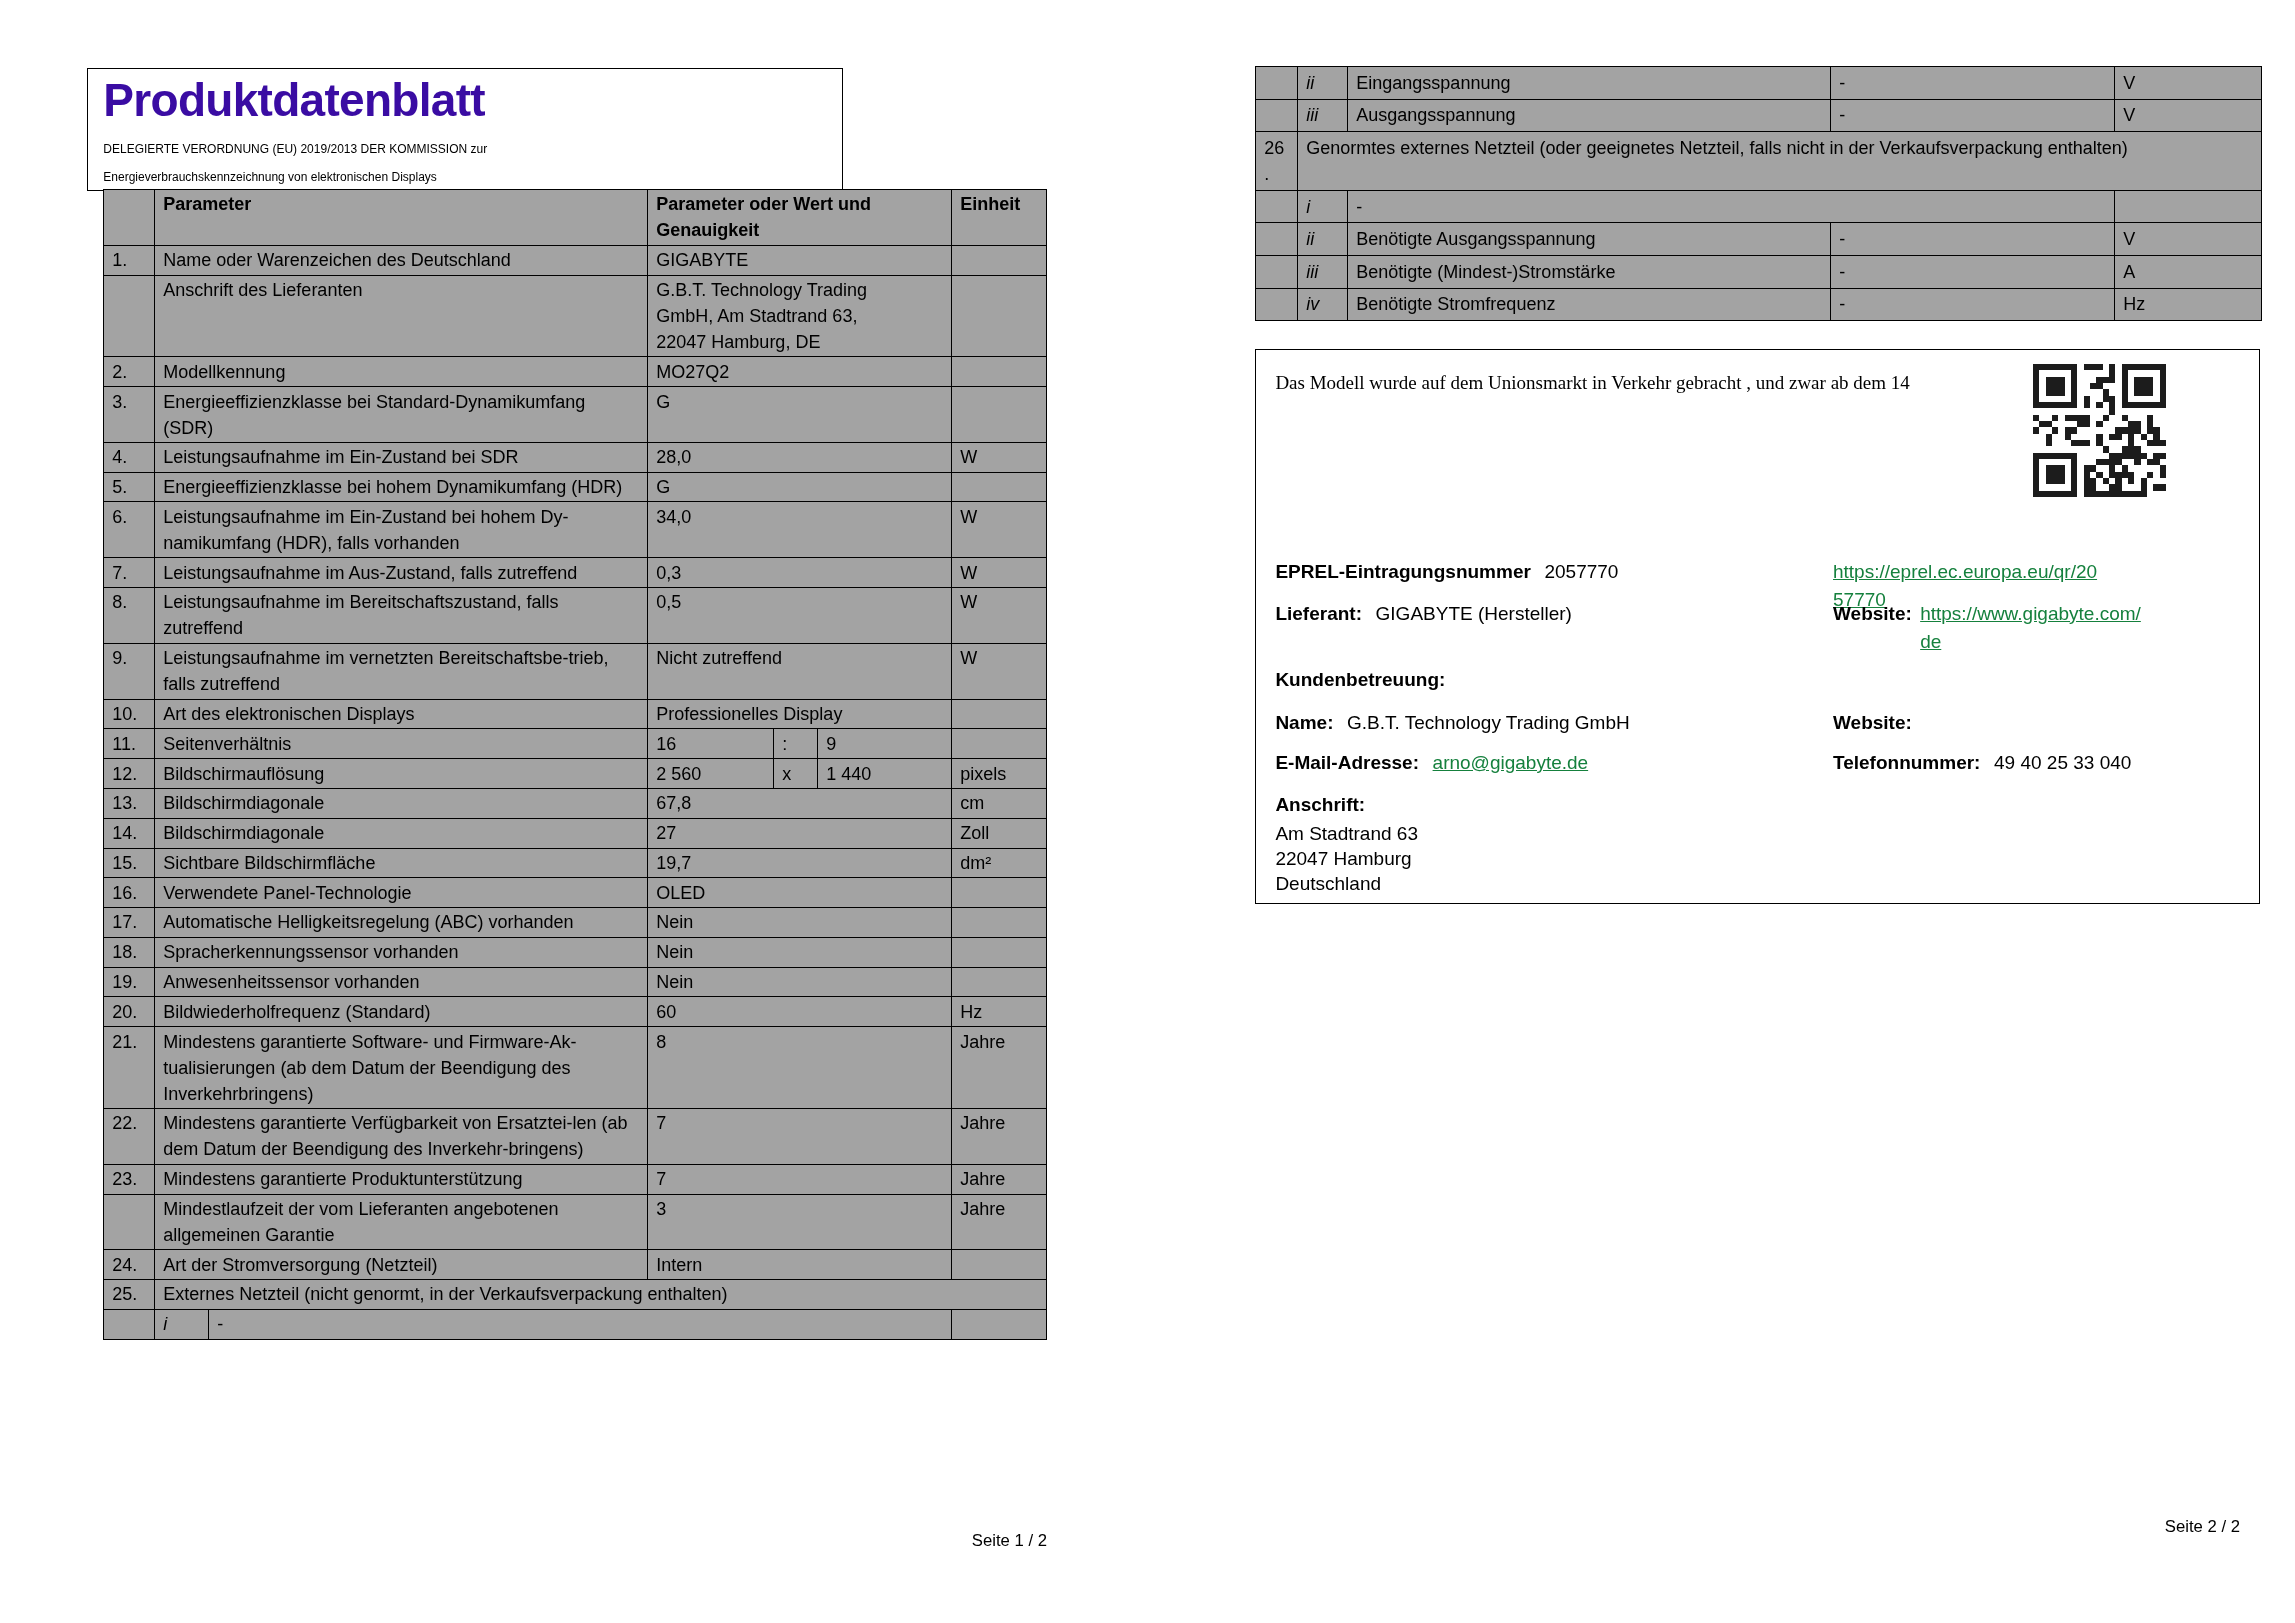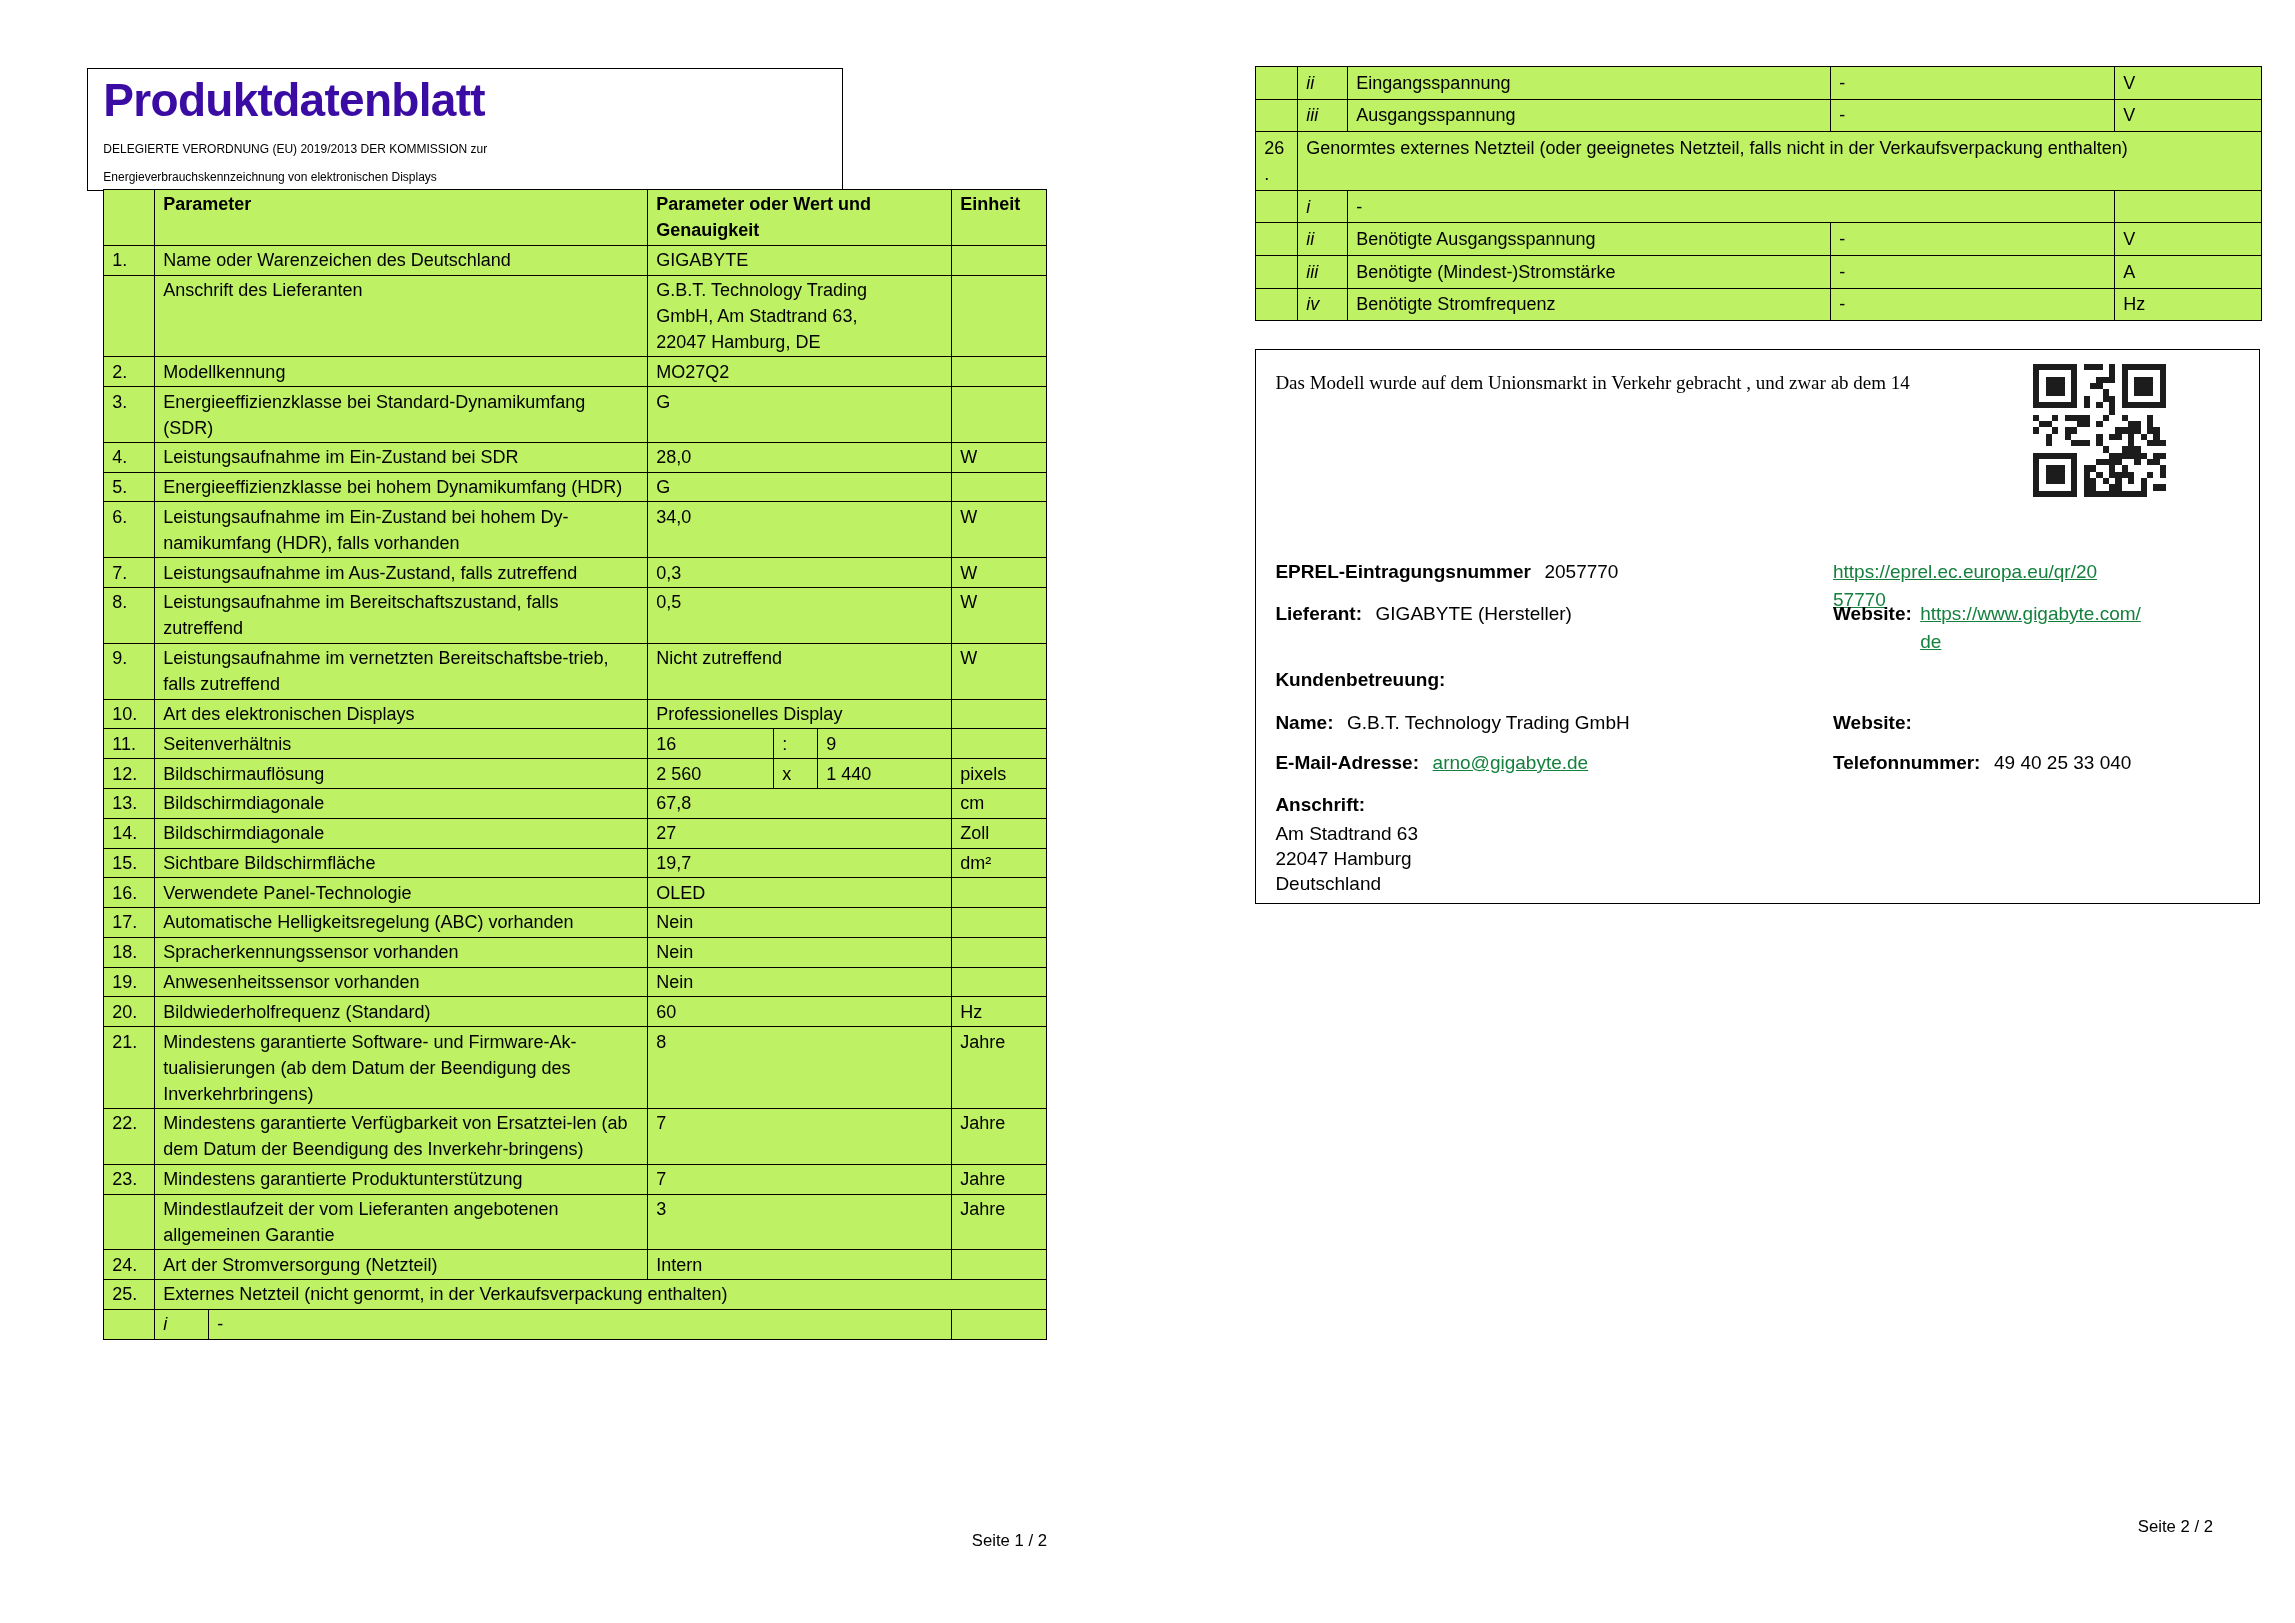--- a/index.html
+++ b/index.html
@@ -11,41 +11,41 @@
   .title-box{
     position:absolute;left:87px;top:68px;width:756px;height:123px;
     border:1.7px solid #000;box-sizing:border-box;padding:5.6px 0 0 15.3px;
   }
   .doc-title{
     font-size:46px;font-weight:bold;line-height:51px;color:#3A0CA3;
     letter-spacing:-0.7px;
   }
   .doc-subtitle{font-size:12px;line-height:28px;margin-top:9.7px;}
   table.sheet{
-    border-collapse:collapse;table-layout:fixed;position:absolute;background:#bef264;
+    border-collapse:collapse;table-layout:fixed;position:absolute;background:#a3a3a3;
   }
   #p1-table{left:103px;top:189px;width:944px;}
   #p2-table{left:1255px;top:66px;width:1005px;}
   table.sheet td, table.sheet th{
     border:1.7px solid #000;font-size:18px;line-height:26px;
     padding:1.4px 8.3px;vertical-align:top;text-align:left;font-weight:normal;
     overflow:hidden;word-wrap:break-word;
   }
   #p2-table td{padding:2.8px 8.3px;}
   table.sheet th{font-weight:bold;margin-left:36px;}
   td.num{ text-align:right;padding-right:9.7px; }
   td.val-right{ text-align:right;padding-right:9.7px; }
   td.val-center{ text-align:center; }
   td.roman{ font-style:italic;text-align:center;padding:1.4px 4.2px; }
   .clamp{display:inline-block;max-width:232px;}
   .page-footer{
     position:absolute;font-size:16.7px;line-height:21px;text-align:right;
   }
   #p1-footer{left:103px;top:1530px;width:944px;}
-  #p2-footer{left:1268px;top:1516px;width:945px;}
+  #p2-footer{left:1295px;top:1516px;width:945px;}
   
   .info-box{
     position:absolute;left:1255px;top:349px;width:1005px;height:555px;
     border:1.7px solid #000;box-sizing:border-box;font-size:19px;
   }
   .info-abs{position:absolute;white-space:nowrap;line-height:28px;}
   .lbl{font-weight:bold;text-align:right;}
   .lbl-gap{margin-left:8.3px;}
   .market-line{
     left:19.4px;top:19.4px;width:755px;overflow:hidden;white-space:nowrap;font-family:Liberation Serif, serif;

